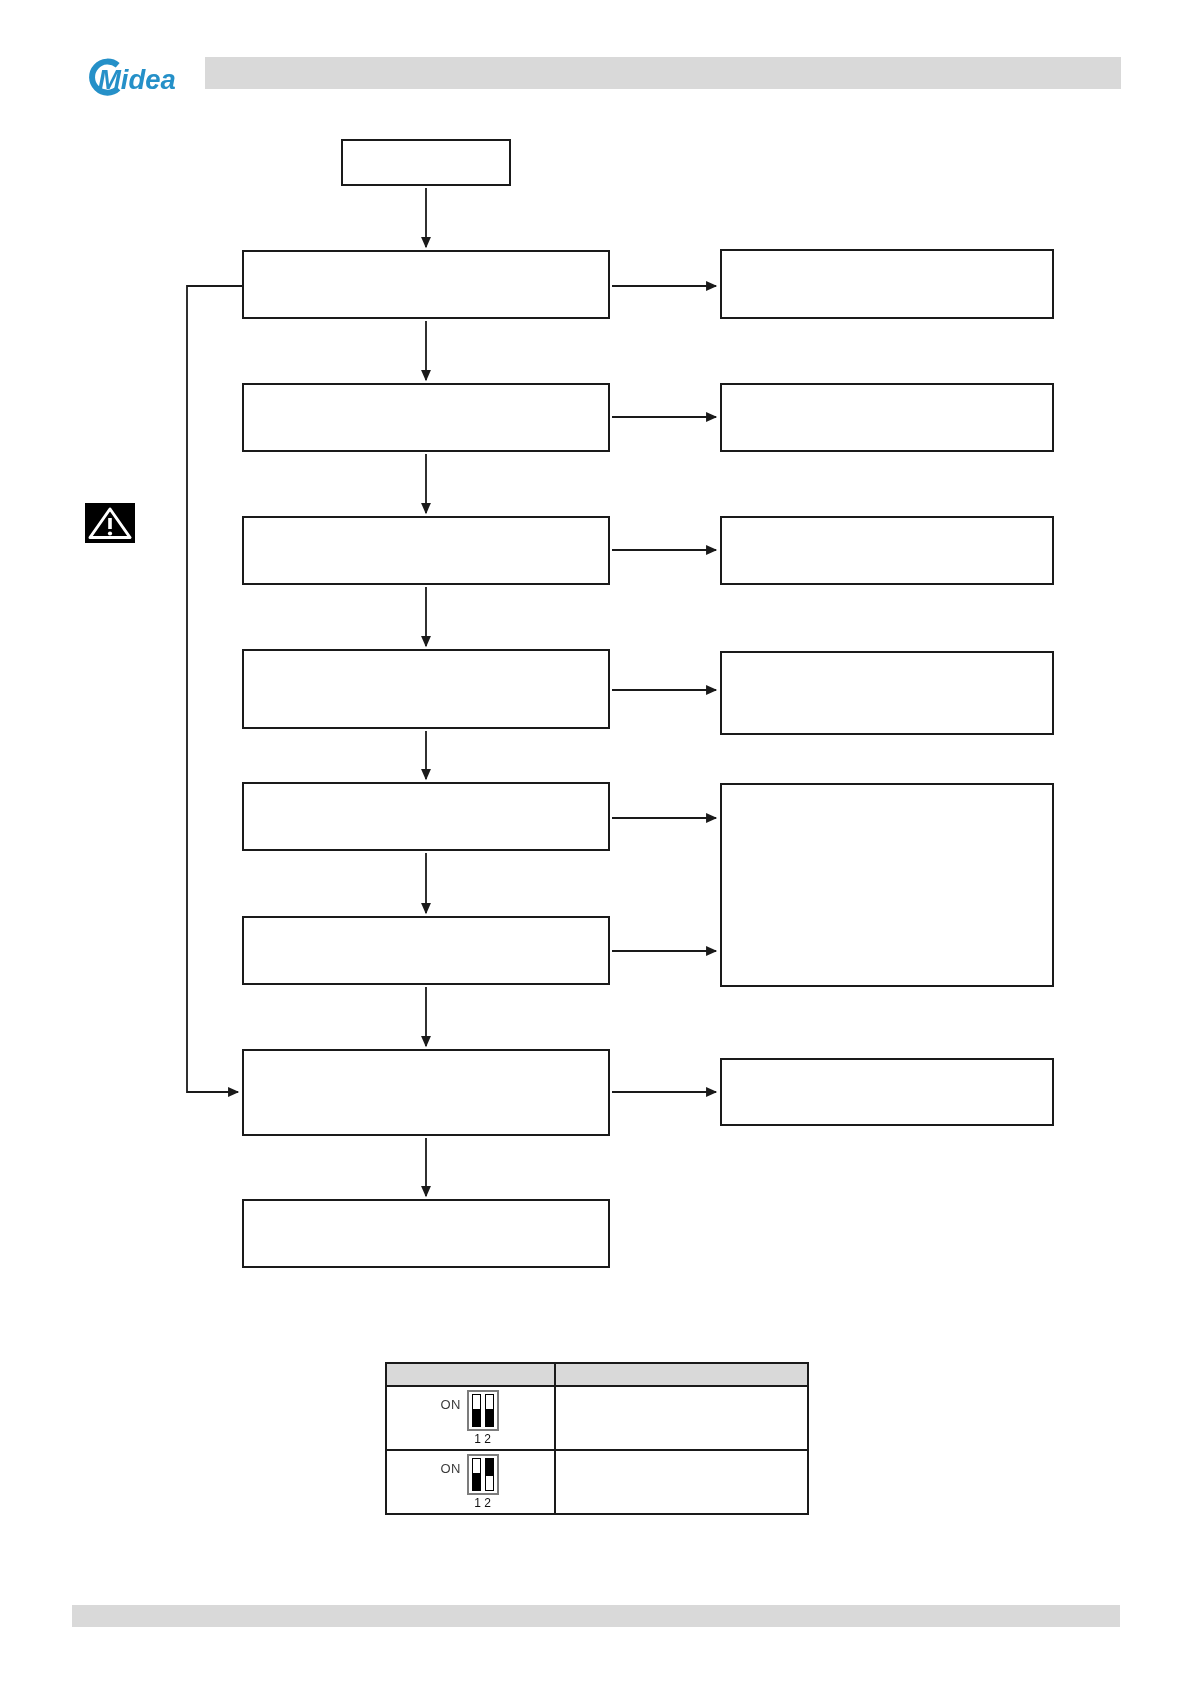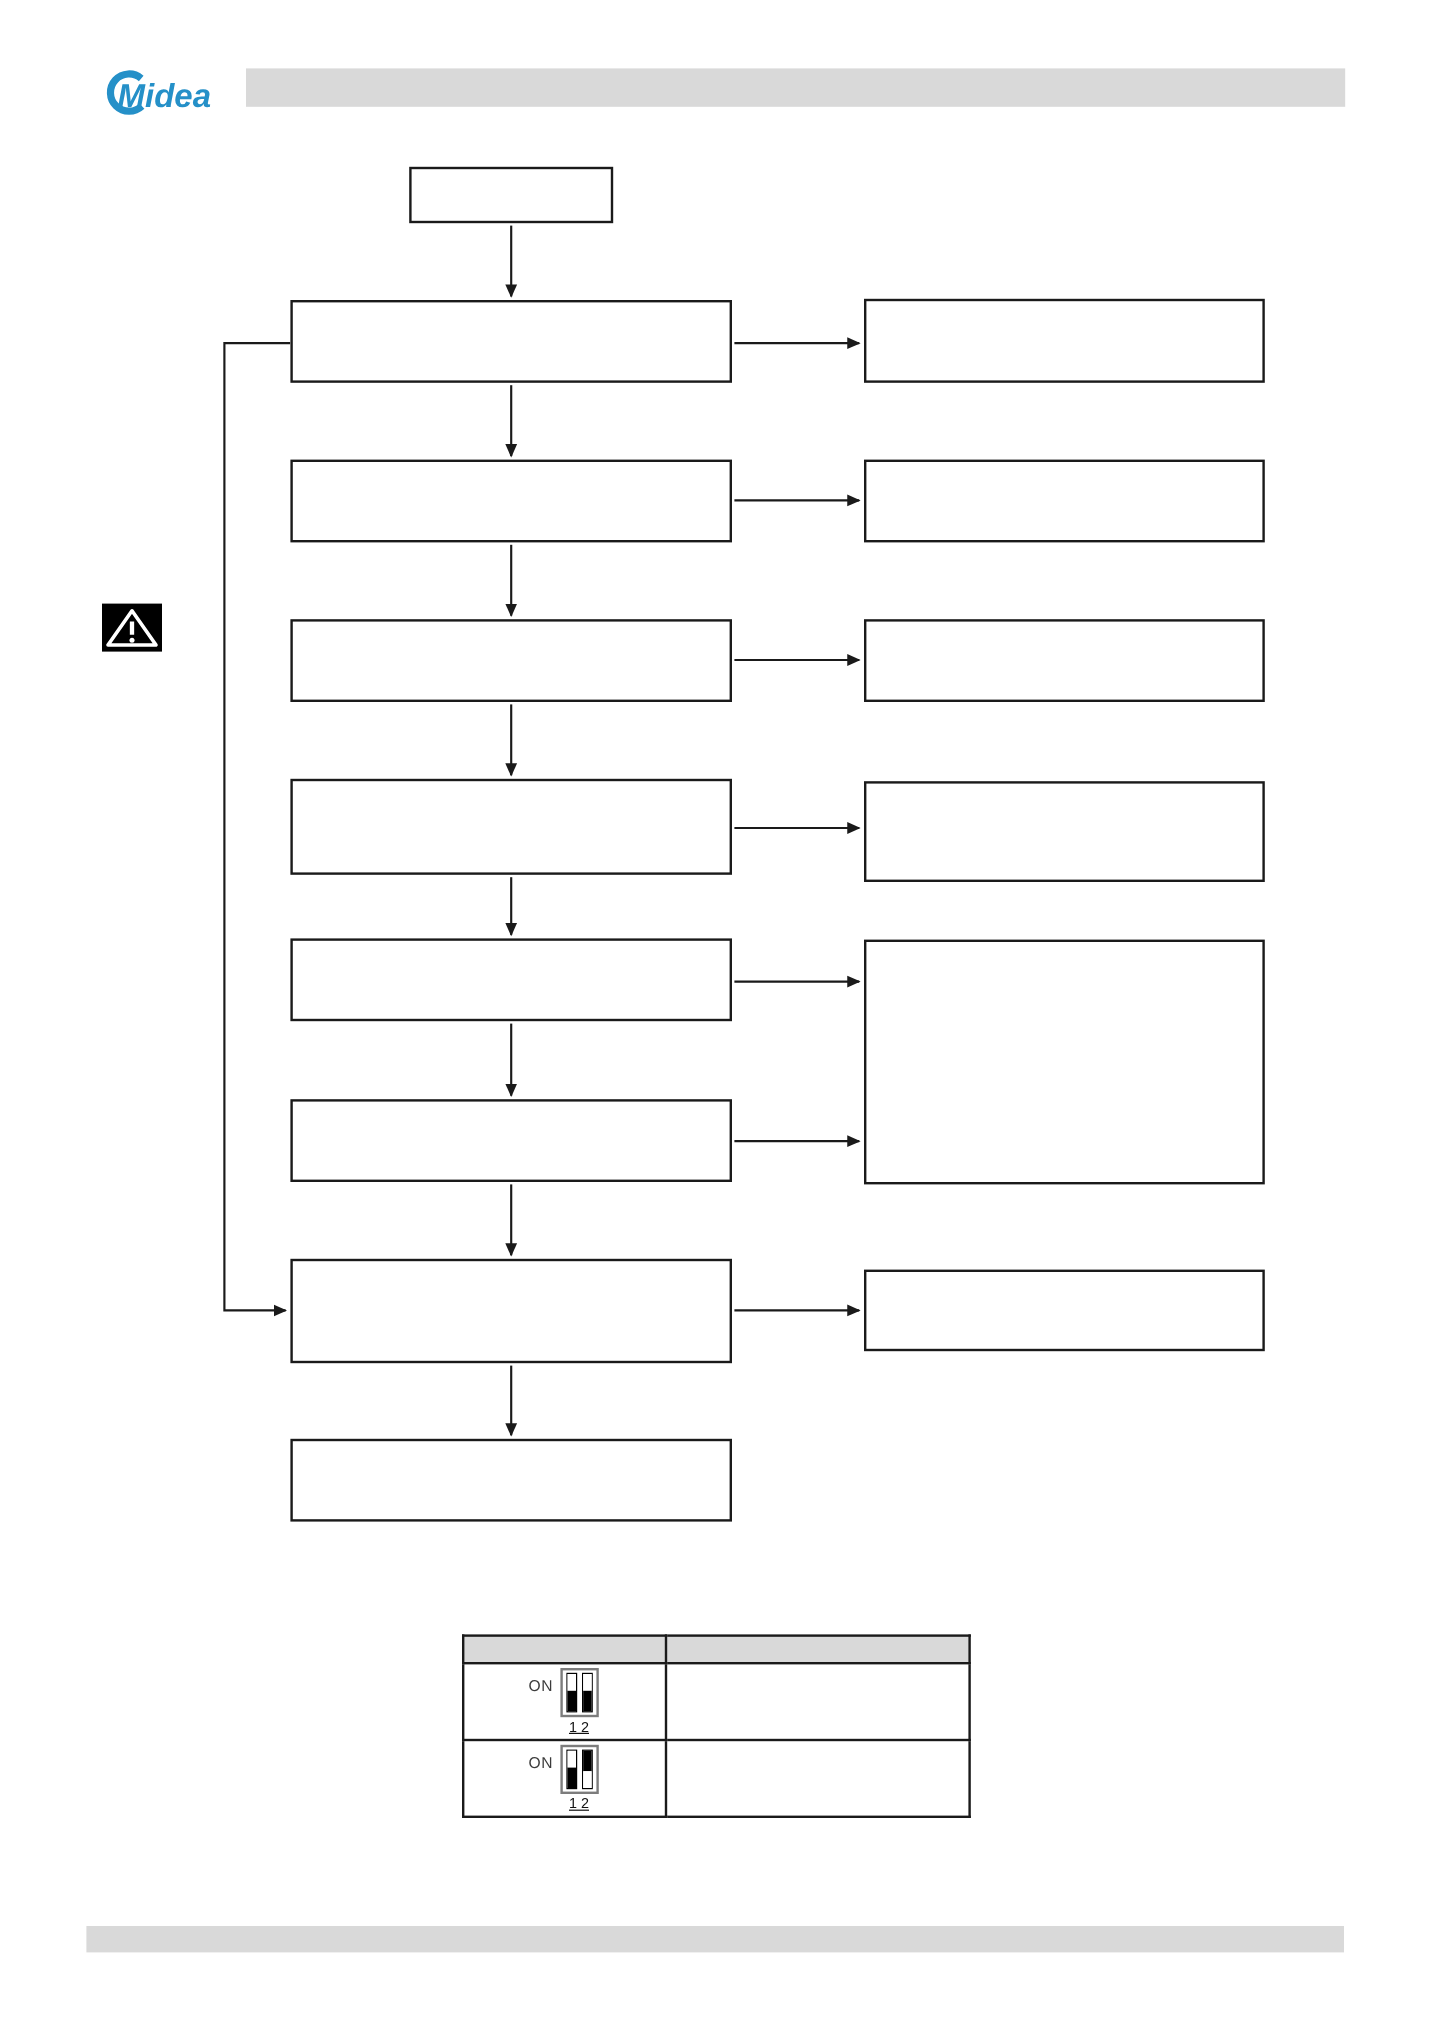--- a/index.html
+++ b/index.html
@@ -31,21 +31,21 @@
            border:2px solid #7c7c7c;background:#fff;display:flex;
            justify-content:space-between;padding:2px 3px;box-sizing:border-box;}
   .sw{width:9px;height:100%;border:1px solid #000;box-sizing:border-box;
       display:flex;flex-direction:column;}
   .sw span{display:block;width:100%;}
   .sw.off .top{height:45%;background:#fff;}
   .sw.off .bot{height:55%;background:#000;}
   .sw.on  .top{height:55%;background:#000;}
   .sw.on  .bot{height:45%;background:#fff;}
   .dip-pins{position:absolute;left:26px;top:42px;width:32px;text-align:center;
-            font-size:12px;color:#111;text-decoration:underline;}
+            font-size:12px;color:#111;}
 </style>
 </head>
 <body>
 
 <div class="abs" style="left:87px;top:54px;width:96px;height:43px;">
   <svg width="96" height="43" viewBox="0 0 80 36">
     <path d="M 25.5 9.5 A 13 13 0 1 0 26 28.8" fill="none" stroke="#2590c8" stroke-width="5"></path>
     <text x="9" y="29.5" font-size="23" font-weight="bold" font-style="italic" fill="#2590c8" font-family="Liberation Sans, sans-serif">Midea</text>
   </svg>
 </div>

